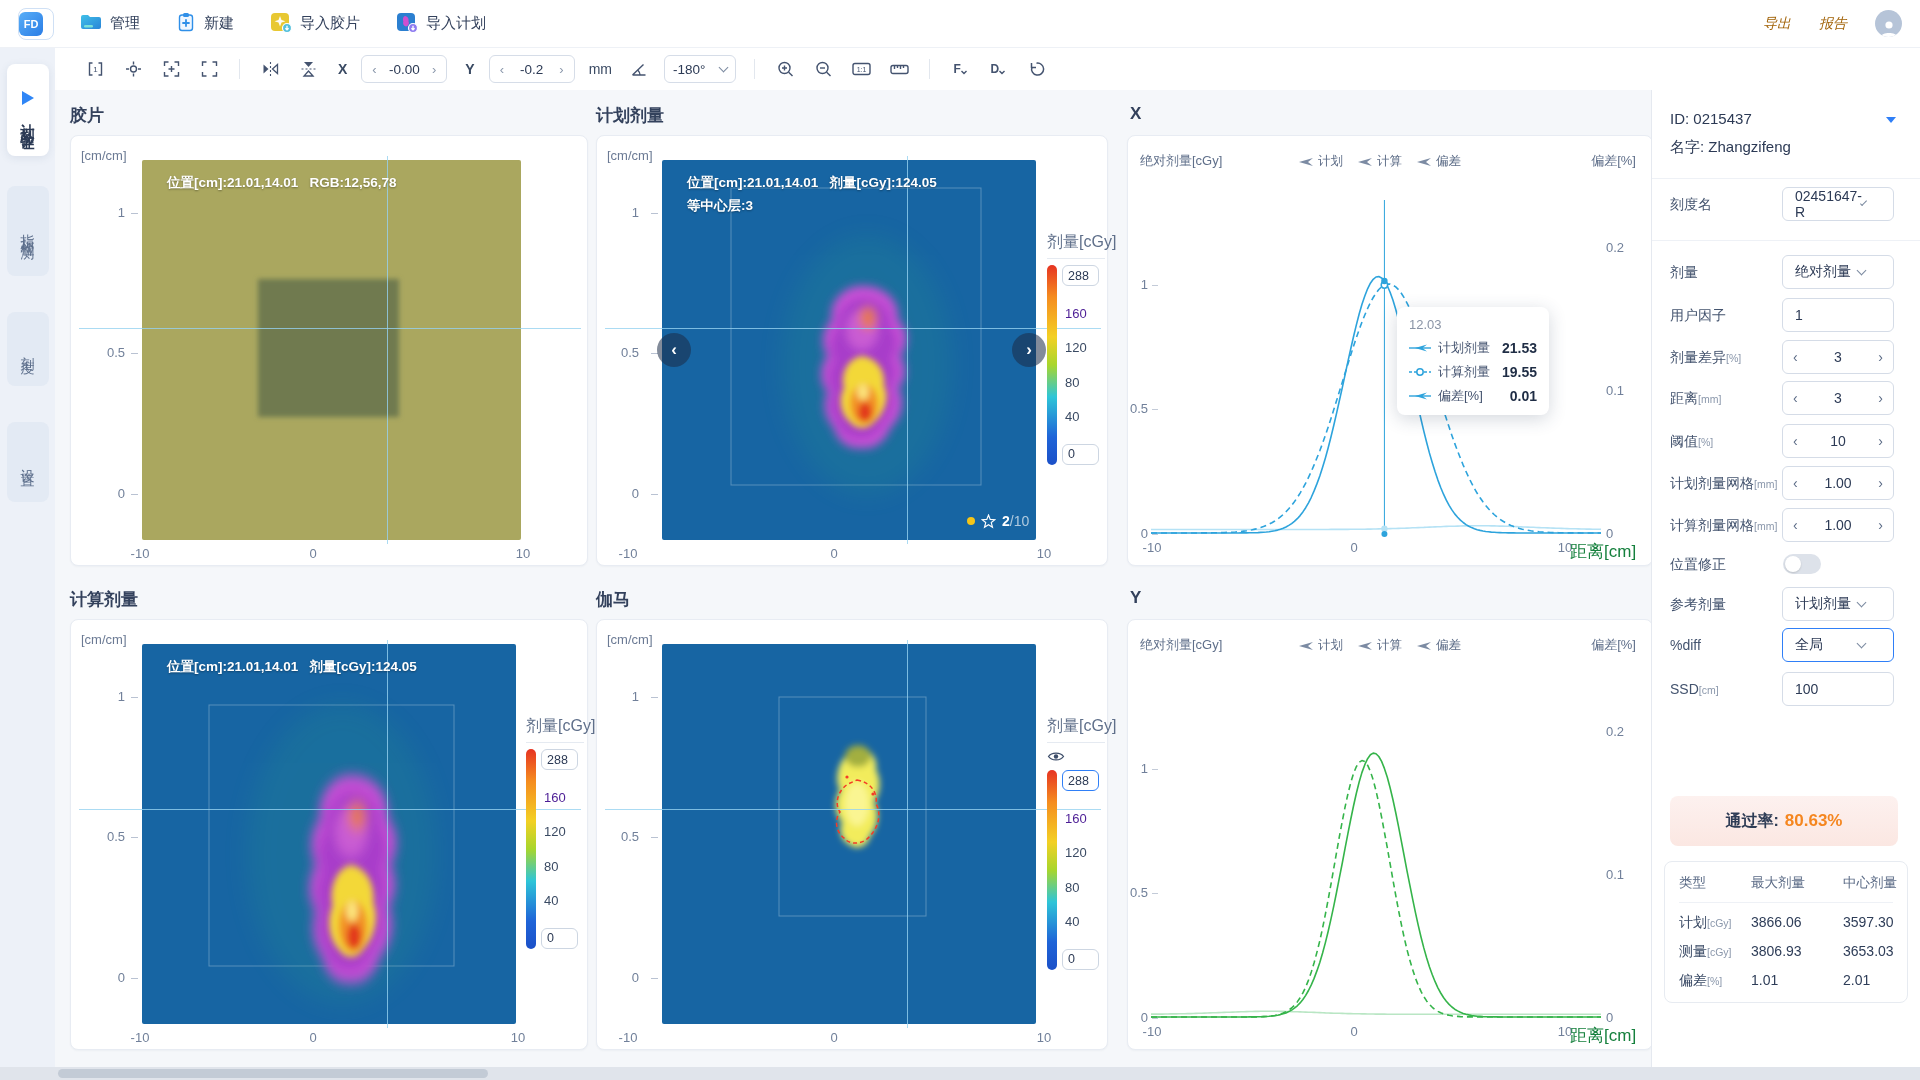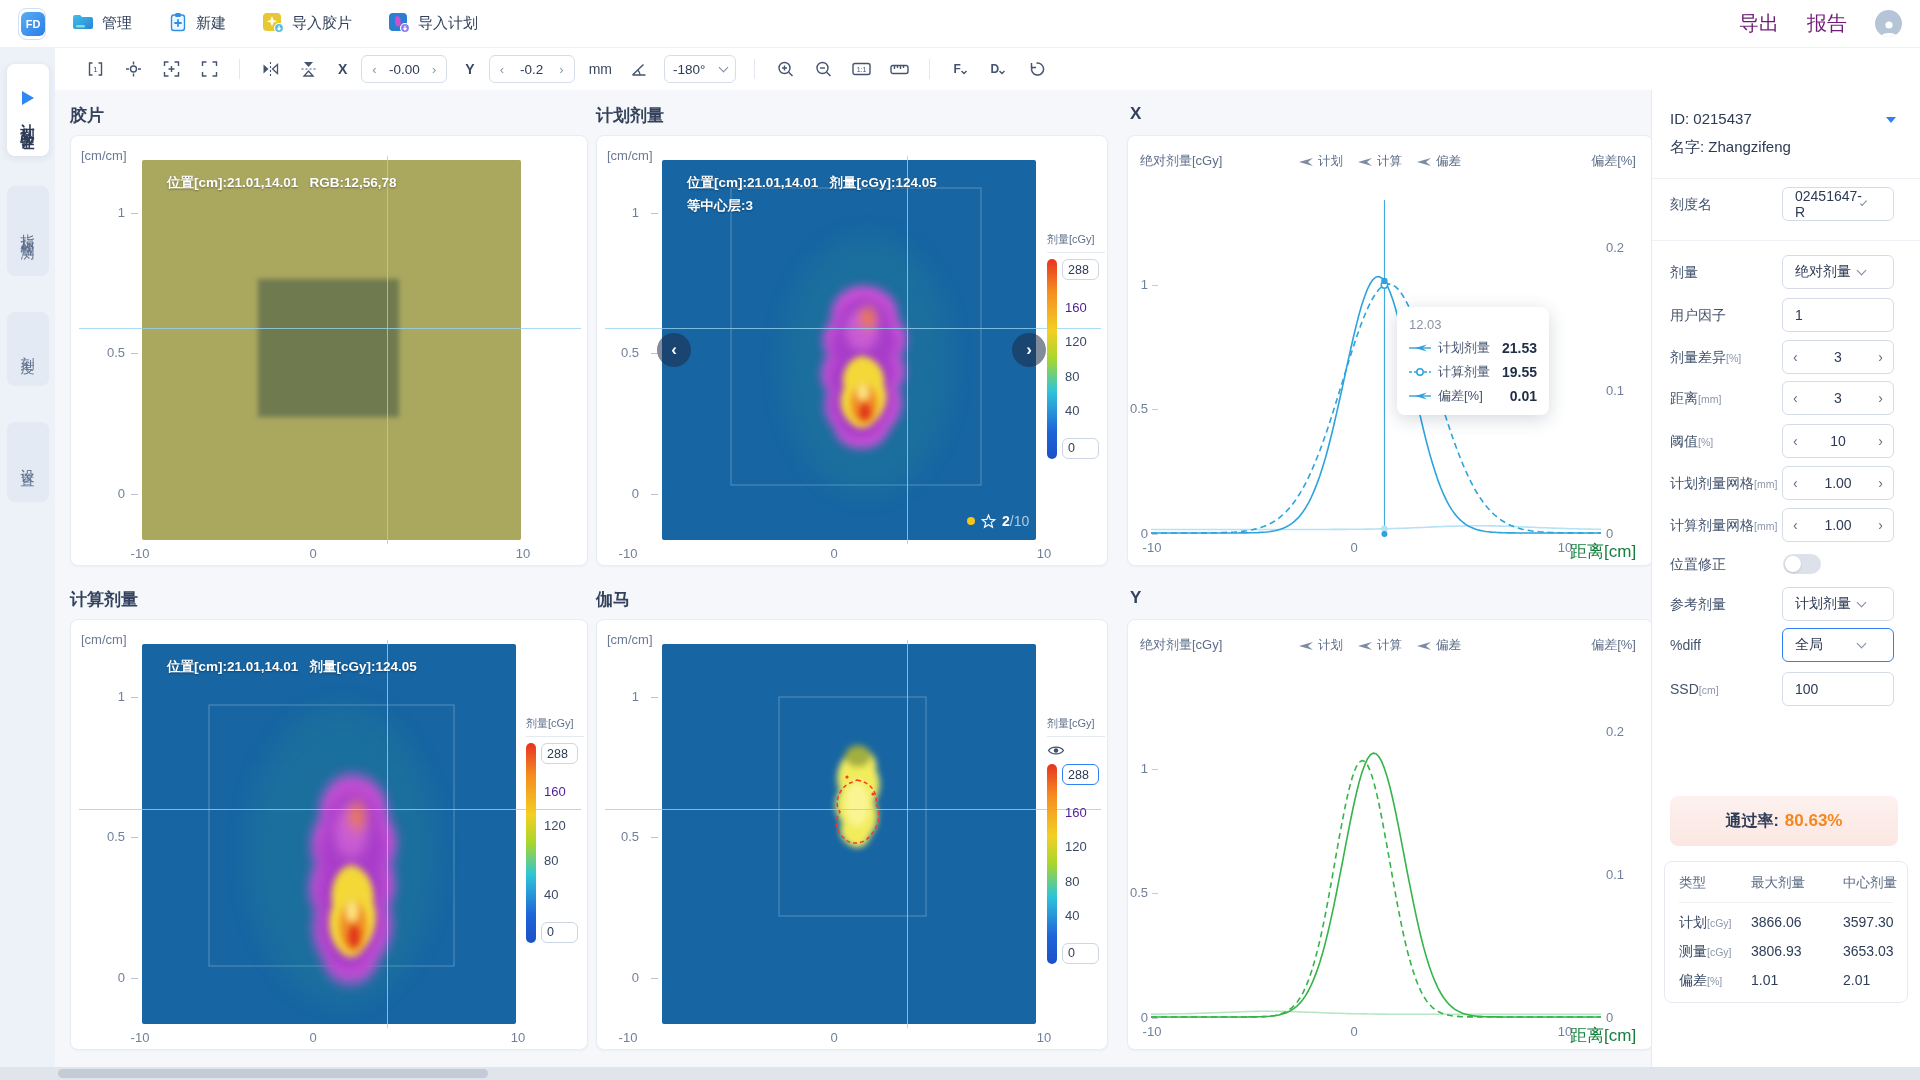--- a/index.html
+++ b/index.html
@@ -1,24 +1,24 @@
 <!DOCTYPE html>
 <html><head>
 <meta charset="utf-8">
 <style>
   * { margin:0; padding:0; box-sizing:border-box; }
   html,body { width:1920px; height:1080px; overflow:hidden; font-family:"Liberation Sans",sans-serif; background:#f5f7fa; color:#33415c; }
 
   
   #topbar { position:absolute; left:0; top:0; width:1920px; height:48px; background:#fff; border-bottom:1px solid #eef1f6; display:flex; align-items:center; padding:0 18px; z-index:30; }
-  .logo-box { width:28px; height:32px; border:1px solid #cfe0f5; border-radius:8px; background:#fff; display:flex; align-items:center; justify-content:flex-end; margin-right:26px; cursor:pointer; }
+  .logo-box { width:36px; height:32px; border:1px solid #cfe0f5; border-radius:8px; background:#fff; display:flex; align-items:center; justify-content:flex-start; margin-right:26px; cursor:pointer; }
   .logo-inner { width:24px; height:24px; border-radius:6px; background:linear-gradient(135deg,#58aef7,#2a7de6); color:#fff; font-size:11px; font-weight:bold; display:flex; align-items:center; justify-content:center; }
   .menu-item { display:flex; align-items:center; gap:8px; margin-right:36px; font-size:15px; color:#33415c; cursor:pointer; }
   .topbar-right { margin-left:auto; display:flex; align-items:center; gap:28px; }
-  .top-link { font-size:20px; color:#701a75; cursor:pointer; }
+  .top-link { font-size:14px; color:#a16207; cursor:pointer;font-style:italic; }
   .avatar { width:27px; height:27px; border-radius:50%; background:#b6c4d8; display:flex; align-items:flex-end; justify-content:center; overflow:hidden; }
 
   
   #toolbar { position:absolute; left:55px; top:48px; width:1865px; height:42px; background:#fff; display:flex; align-items:center; gap:14px; padding-left:28px; z-index:20; }
   .tb-icon { width:24px; height:24px; display:flex; align-items:center; justify-content:center; cursor:pointer; color:#44536f; }
   .tb-div { width:1px; height:20px; background:#e2e7ee; margin:0 4px; }
   .tb-axis { font-size:14px; font-weight:bold; color:#3a4a63; margin-left:4px; }
   .tb-box { height:28px; border:1px solid #d6dde8; border-radius:6px; display:flex; align-items:center; justify-content:space-between; padding:0 8px; background:#fff; }
   .tb-step { width:86px; }
   .tb-step .st-ar { color:#8a97ab; font-size:13px; cursor:pointer; padding:0 2px; }
@@ -44,21 +44,21 @@
   .ytick { position:absolute; width:40px; text-align:right; font-size:13px; color:#71809a; left:14px; }
   .ydash { position:absolute; width:7px; height:1px; background:#b9c2d2; }
   .xtick { position:absolute; width:40px; text-align:center; font-size:13px; color:#71809a; top:410px; }
   .imgarea { position:absolute; top:24px; height:380px; overflow:hidden; border-radius:2px; }
   .overlay { position:absolute; left:0; top:0; padding:12px 14px; color:#fff; font-weight:bold; font-size:13.5px; line-height:1.7; white-space:pre; text-shadow:0 1px 2px rgba(0,0,0,.35); z-index:6; }
   .ch-v { position:absolute; width:1px; top:20px; height:388px; background:rgba(150,210,240,.8); z-index:5; }
   .ch-h { position:absolute; height:1px; left:8px; background:rgba(150,210,240,.8); z-index:5; }
 
   
   .cbar { position:absolute; top:96px; width:58px; z-index:6; }
-  .cb-title { font-size:11px; color:#5f6f8a; white-space:nowrap; }
+  .cb-title { font-size:16px; color:#5f6f8a; white-space:nowrap; }
   .cb-div { height:1px; background:#e5eaf1; margin:5px 0 6px 0; }
   .cb-eye { margin:1px 0 3px 0; cursor:pointer; }
   .cb-body { display:flex; gap:5px; }
   .cb-bar { width:10px; height:200px; border-radius:5px; background:linear-gradient(180deg,#e63322 0%,#f58c1f 16%,#f3d024 36%,#a8d62c 50%,#2ec5d8 66%,#1f64d8 86%,#1b50c8 100%); }
   .cb-col { display:flex; flex-direction:column; justify-content:space-between; height:200px; }
   .cb-input { width:37px; height:21px; border:1px solid #cdd6e2; border-radius:6px; font-size:12.5px; color:#2c3a55; display:flex; align-items:center; padding-left:5px; background:#fff; cursor:text; }
   .cb-input.focused { border-color:#2f7ff7; }
   .cb-lv { font-size:13px; color:#3a4a63; padding-left:3px; cursor:pointer; }
   .cb-lv.sel { color:#4c1d95; }
 

